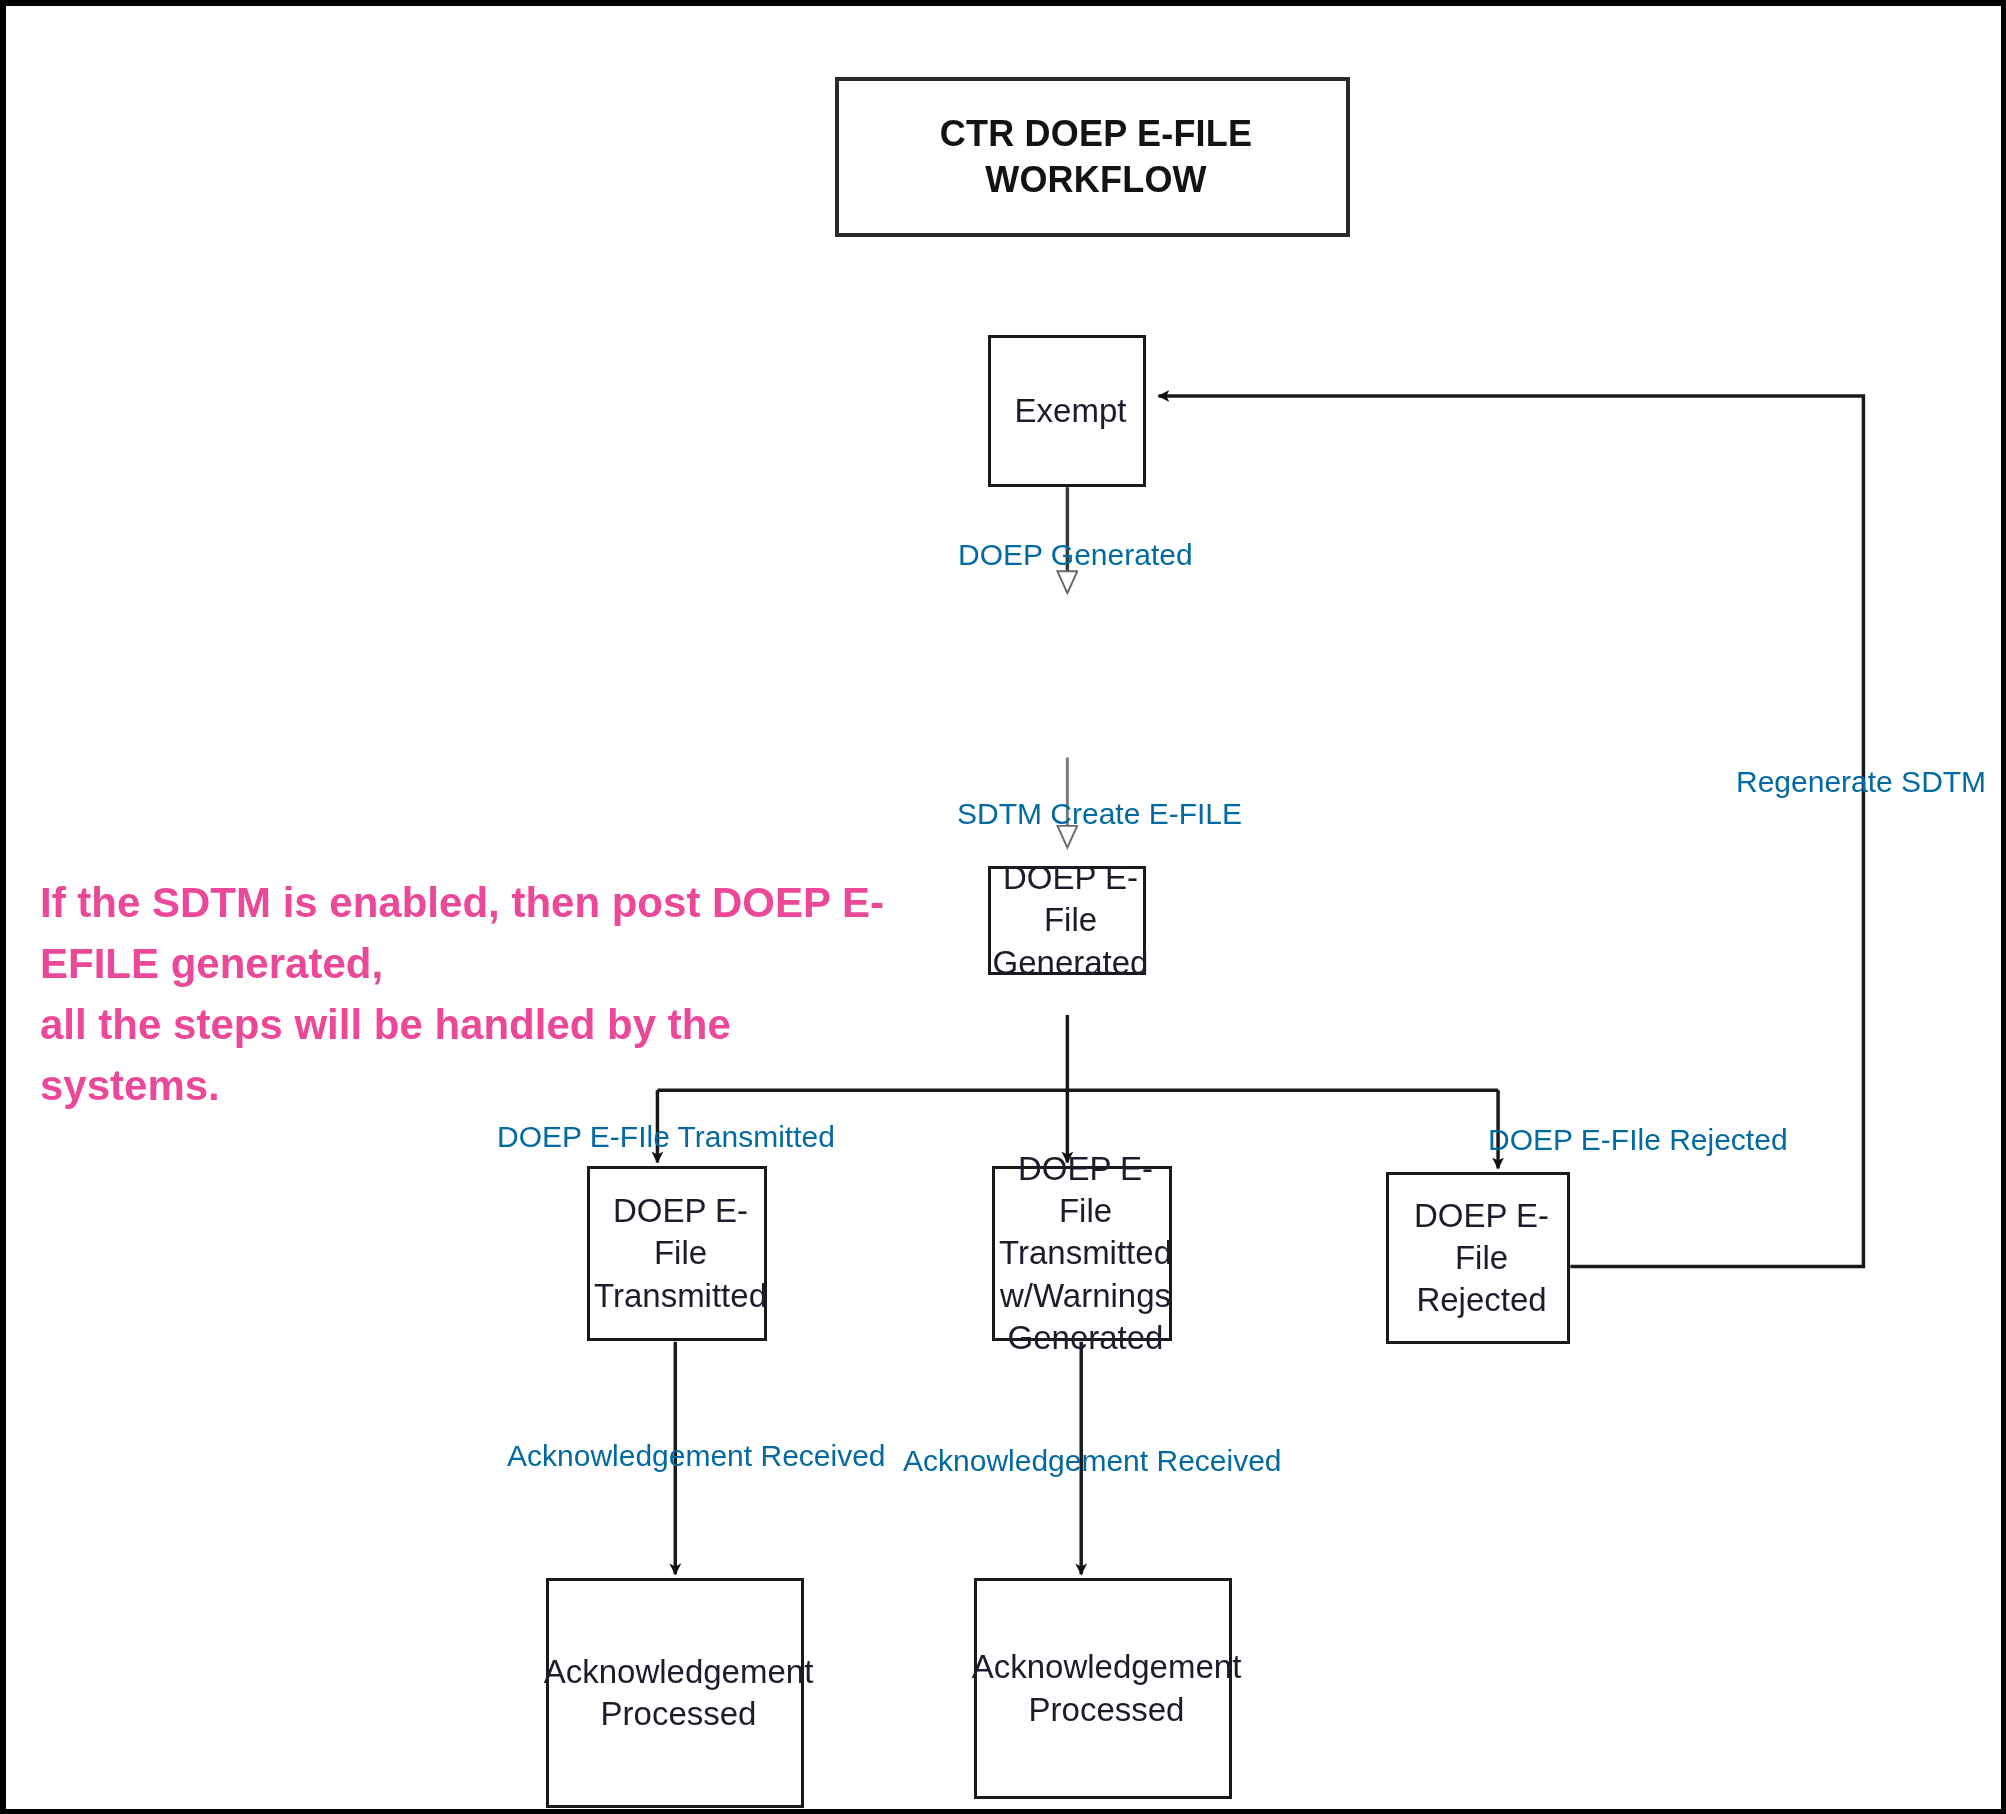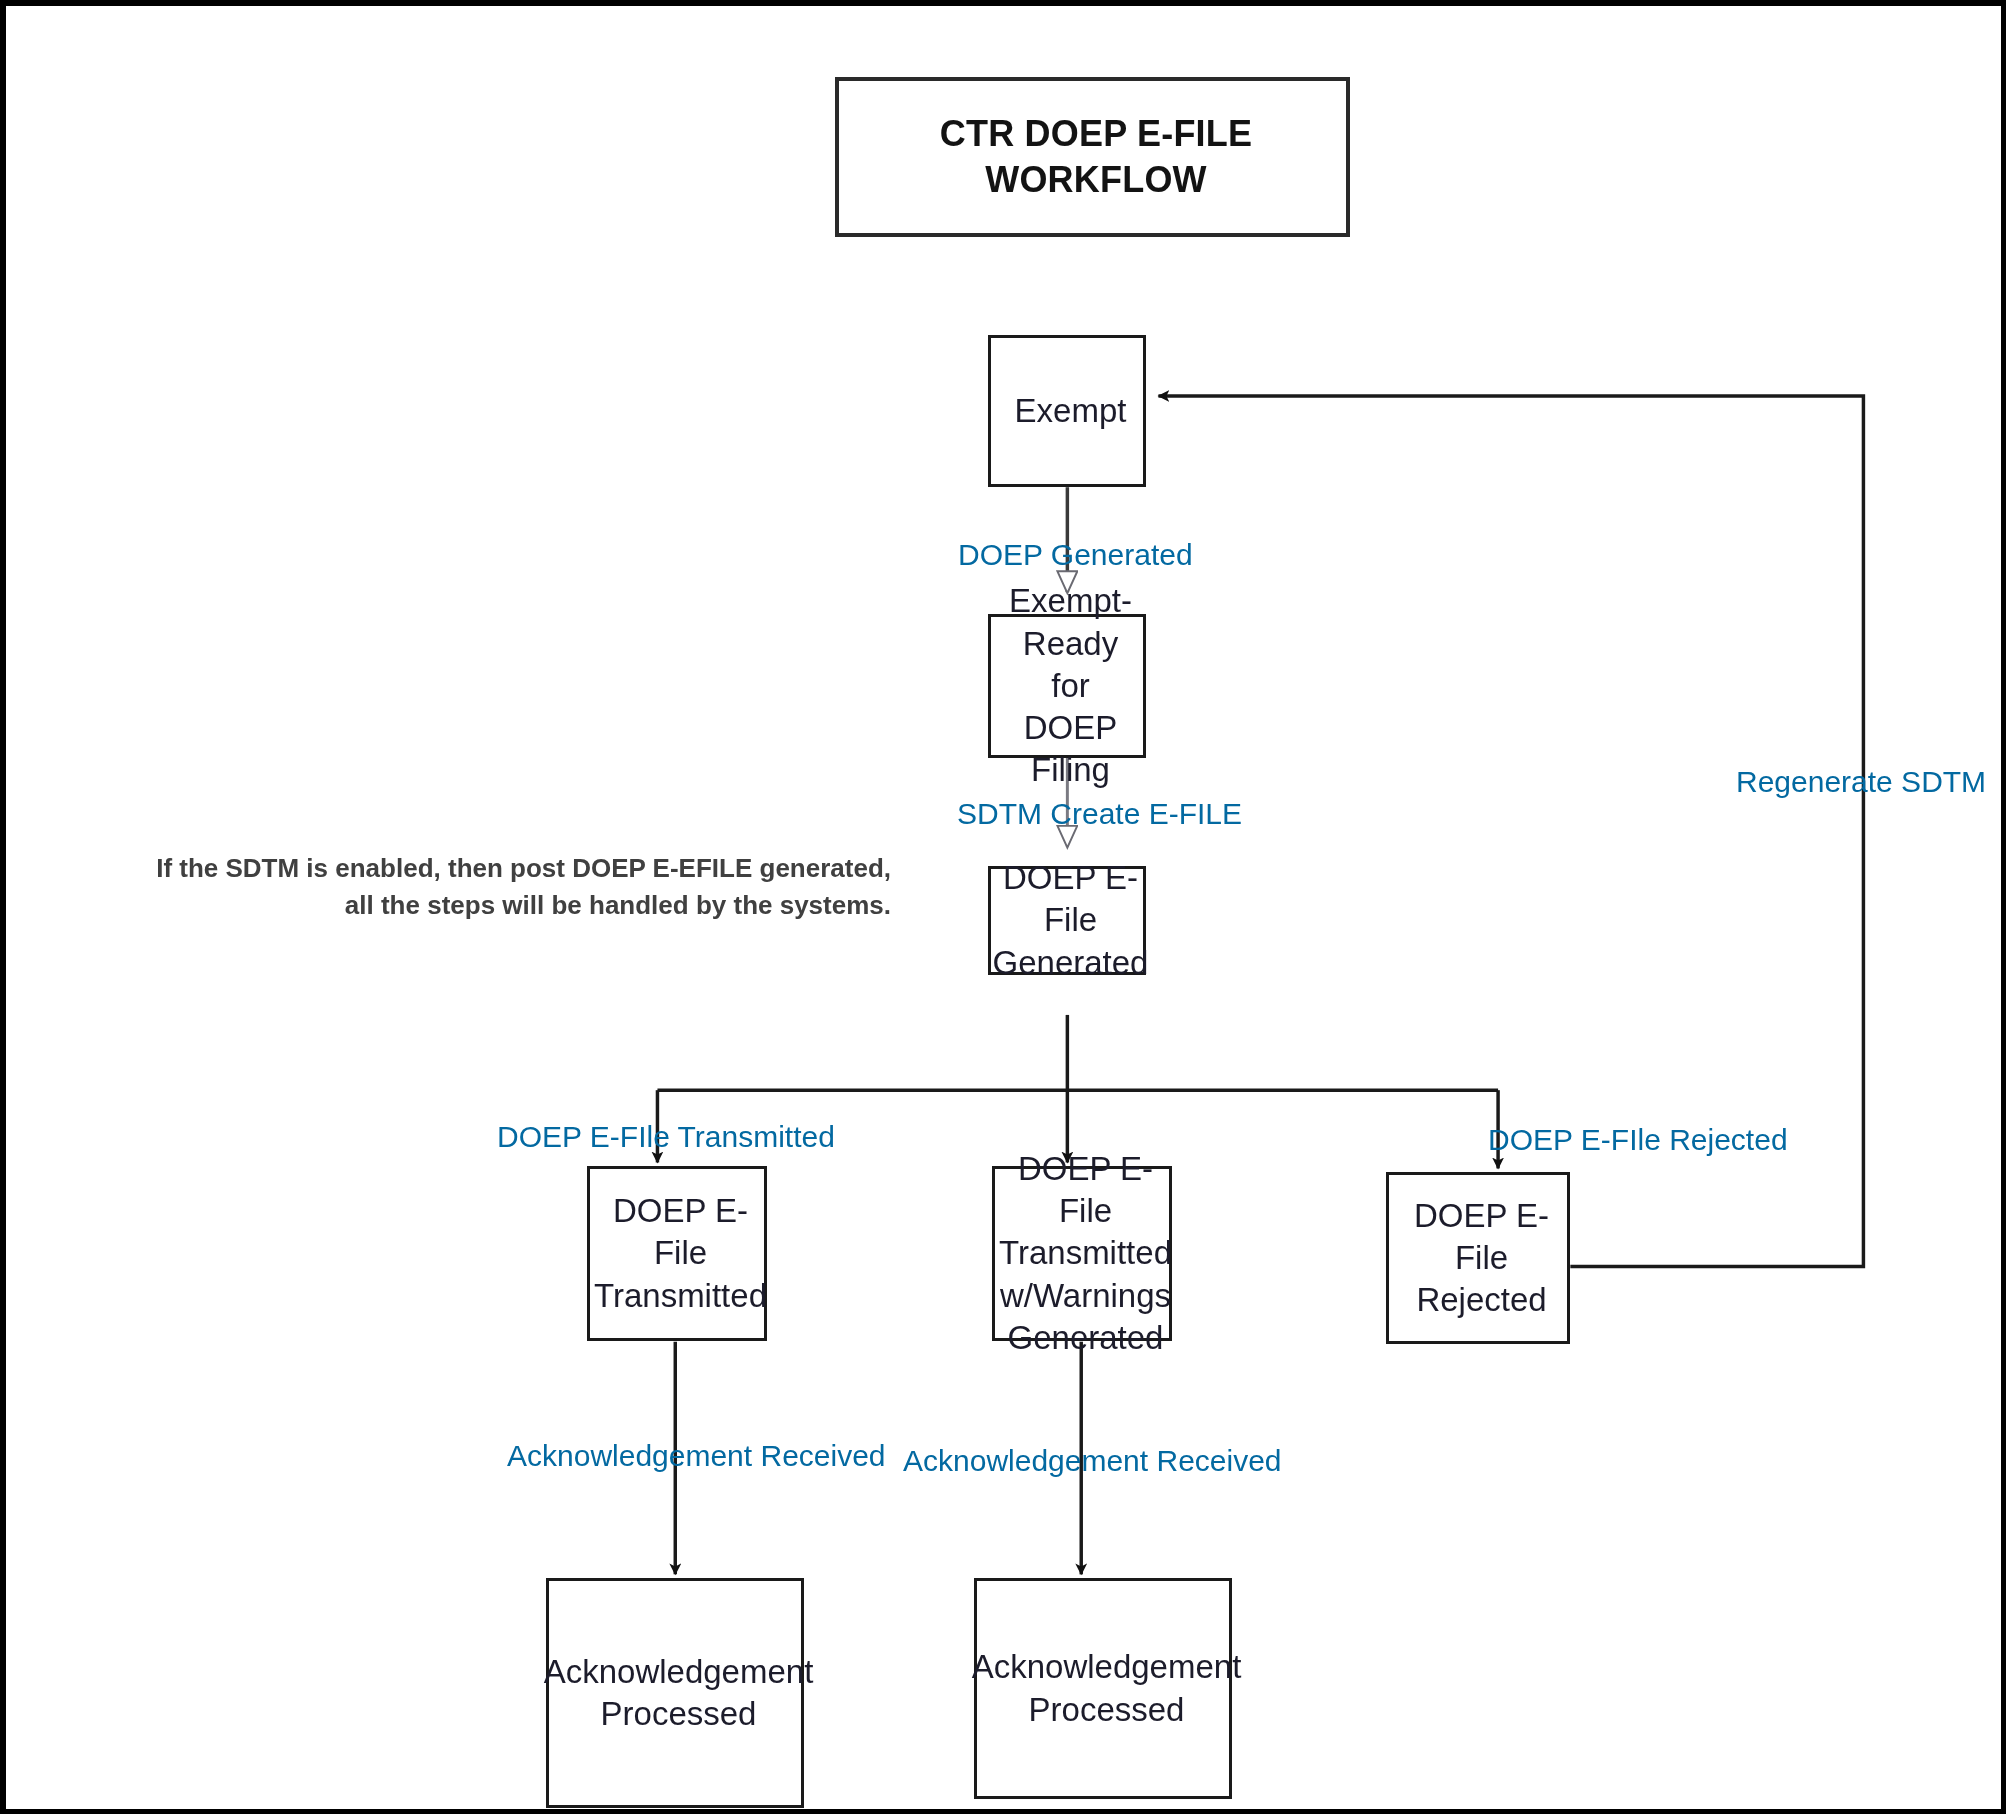--- a/index.html
+++ b/index.html
@@ -59,24 +59,24 @@
   .edge-label {
     position: absolute;
     color: #0369a1;
     font-size: 30px;
     white-space: nowrap;
     line-height: 1.2;
     margin-top: 12px;
   }
   .note {
     position: absolute;
-    color: #404040;
-    font-size: 26px;
+    color: #ec4899;
+    font-size: 42px;
     font-weight: bold;
-    text-align: right;
+    text-align: left;
     line-height: 1.45;
     white-space: pre-line;
   }
   #flow-svg {
     position: absolute;
     left: 0; top: 0;
     width: 2007px;
     height: 1815px;
     pointer-events: none;
   }
@@ -126,26 +126,20 @@
 
   <div class="note" style="left:40px; top:812px; width:851px;">
     <span>If the SDTM is enabled, then post DOEP E-EFILE generated,
 all the steps will be handled by the systems.</span>
   </div>
 
   <div class="node node-font" style="left:988px; top:335px; width:158px; height:152px;">
     <span class="node-label">Exempt</span>
   </div>
 
-  <div class="node node-font" style="left:988px; top:614px; width:158px; height:144px;">
-    <span class="node-label">Exempt-
-Ready for
-DOEP
-Filing</span>
-  </div>
 
   <div class="node node-font" style="left:988px; top:866px; width:158px; height:109px;">
     <span class="node-label">DOEP E-
 File
 Generated</span>
   </div>
 
   <div class="node node-font" style="left:587px; top:1166px; width:180px; height:175px;">
     <span class="node-label">DOEP E-File
 Transmitted</span>

